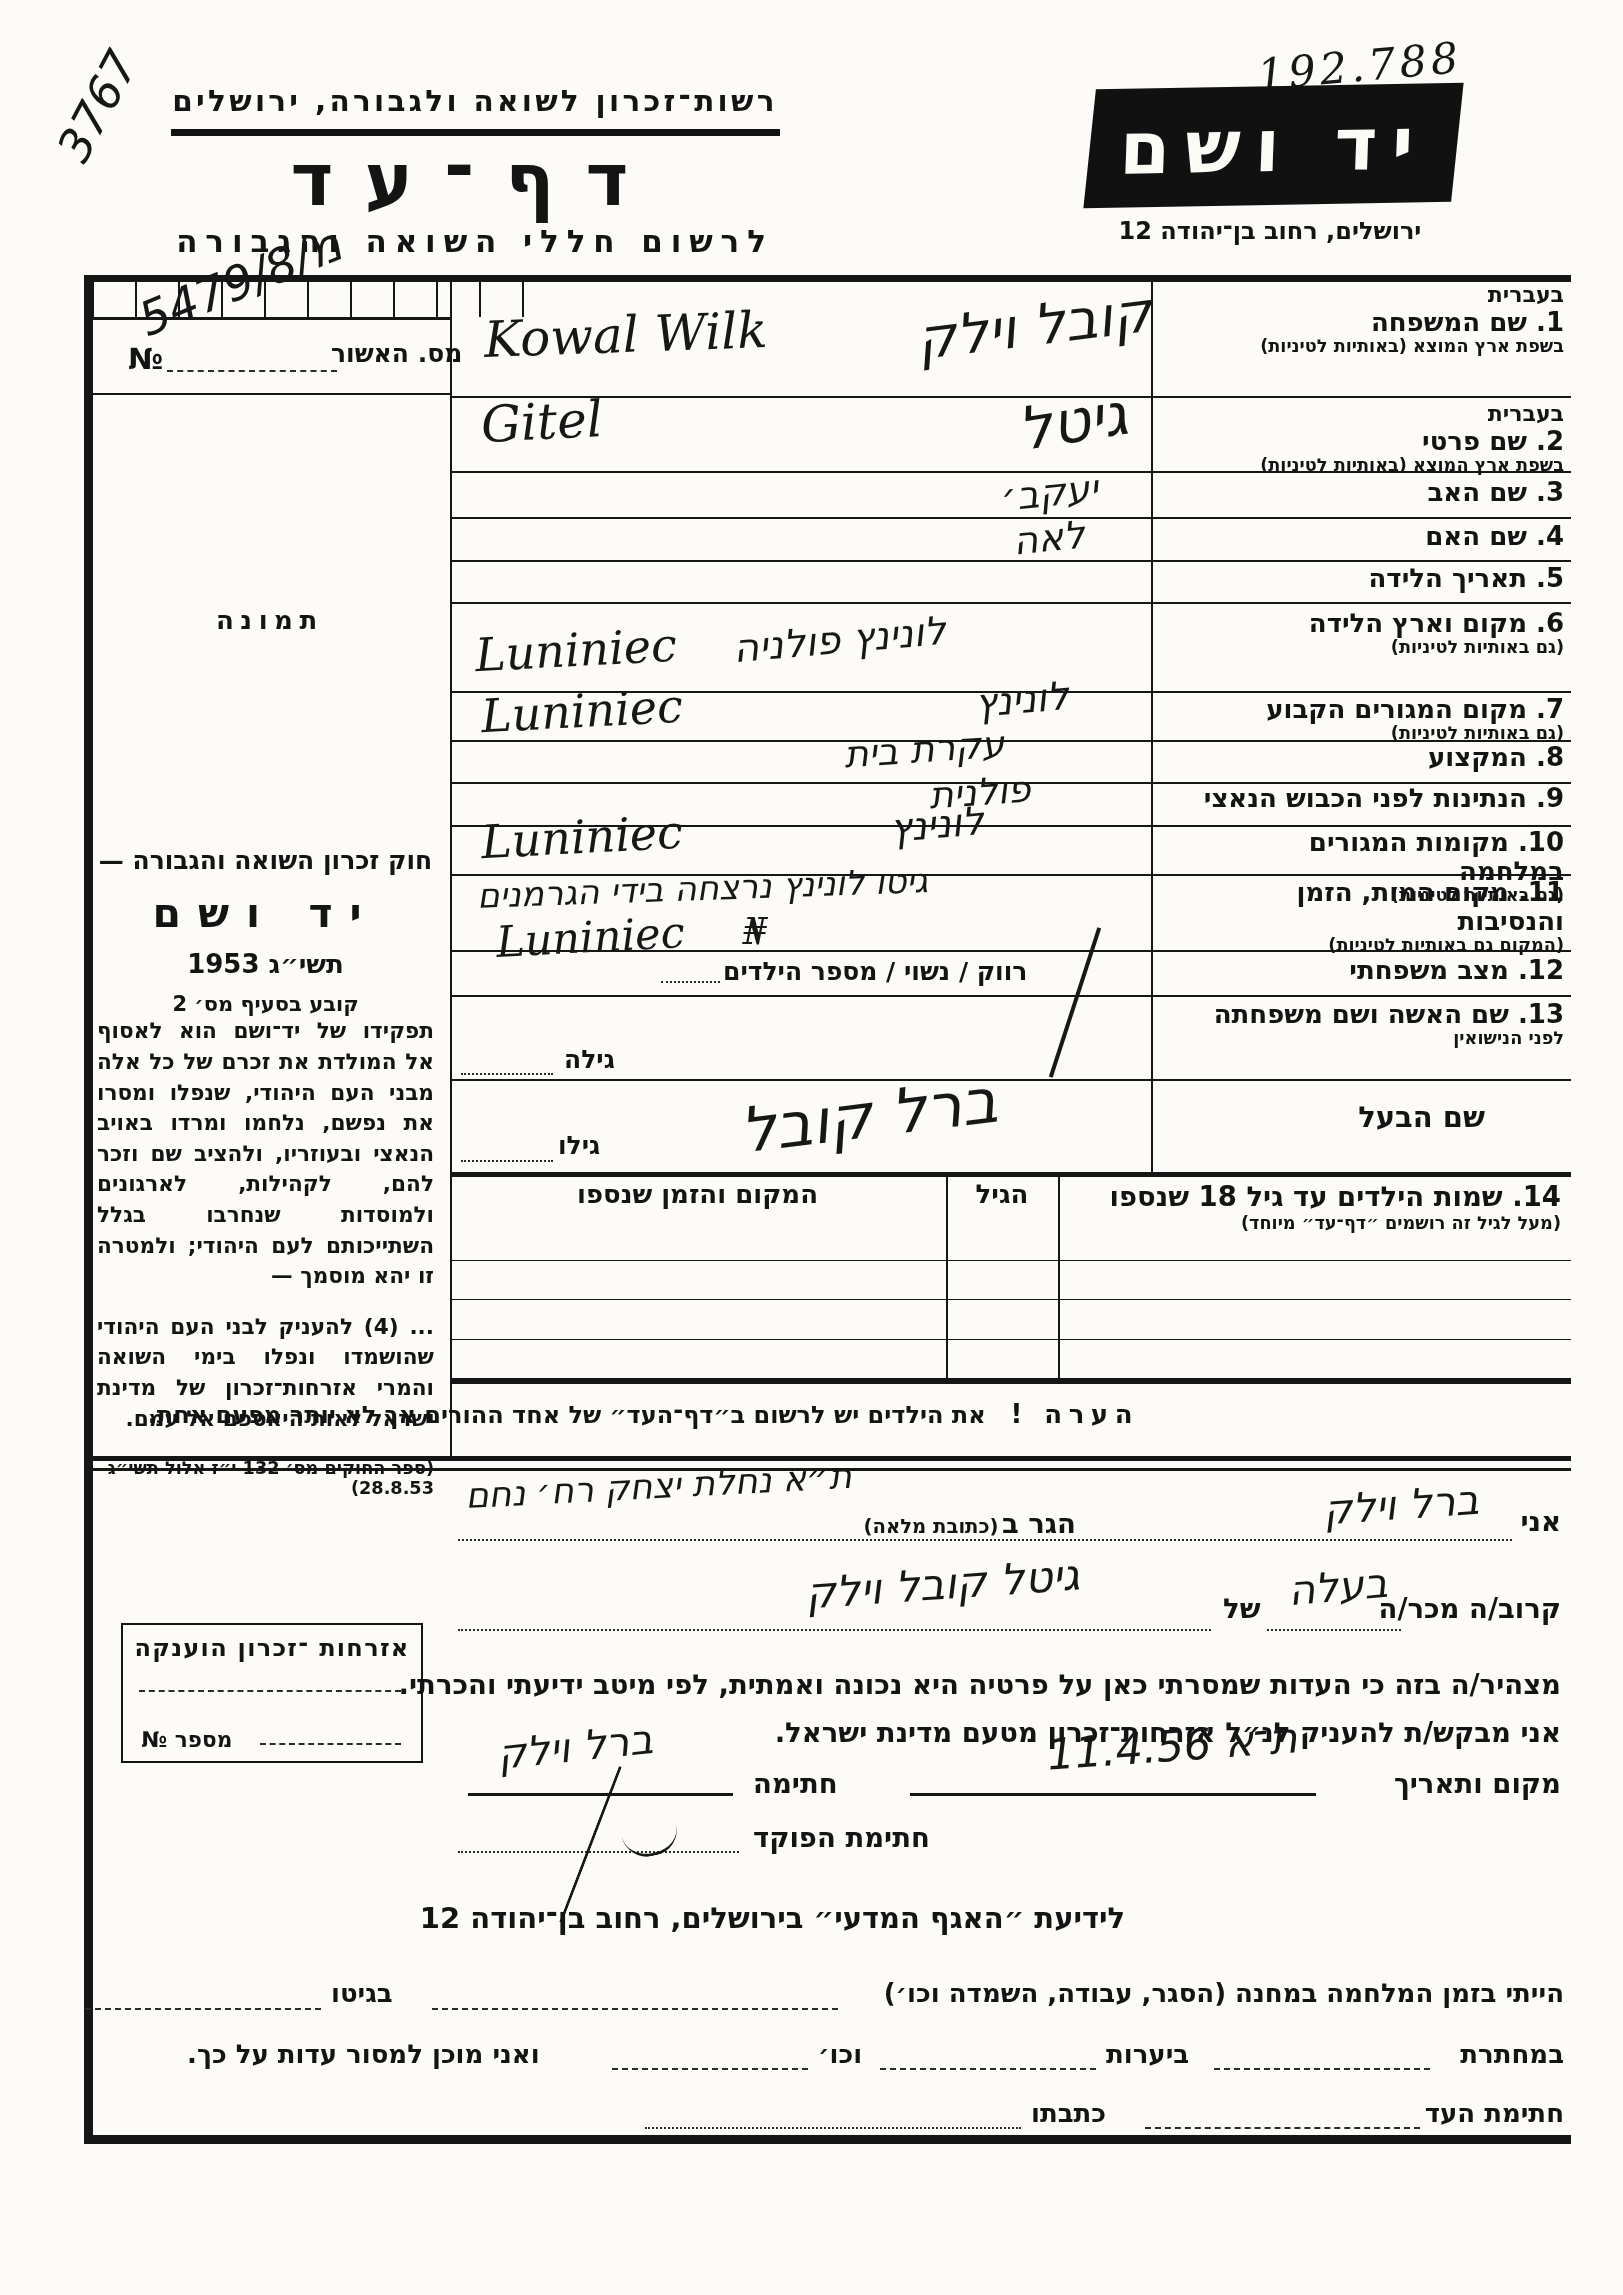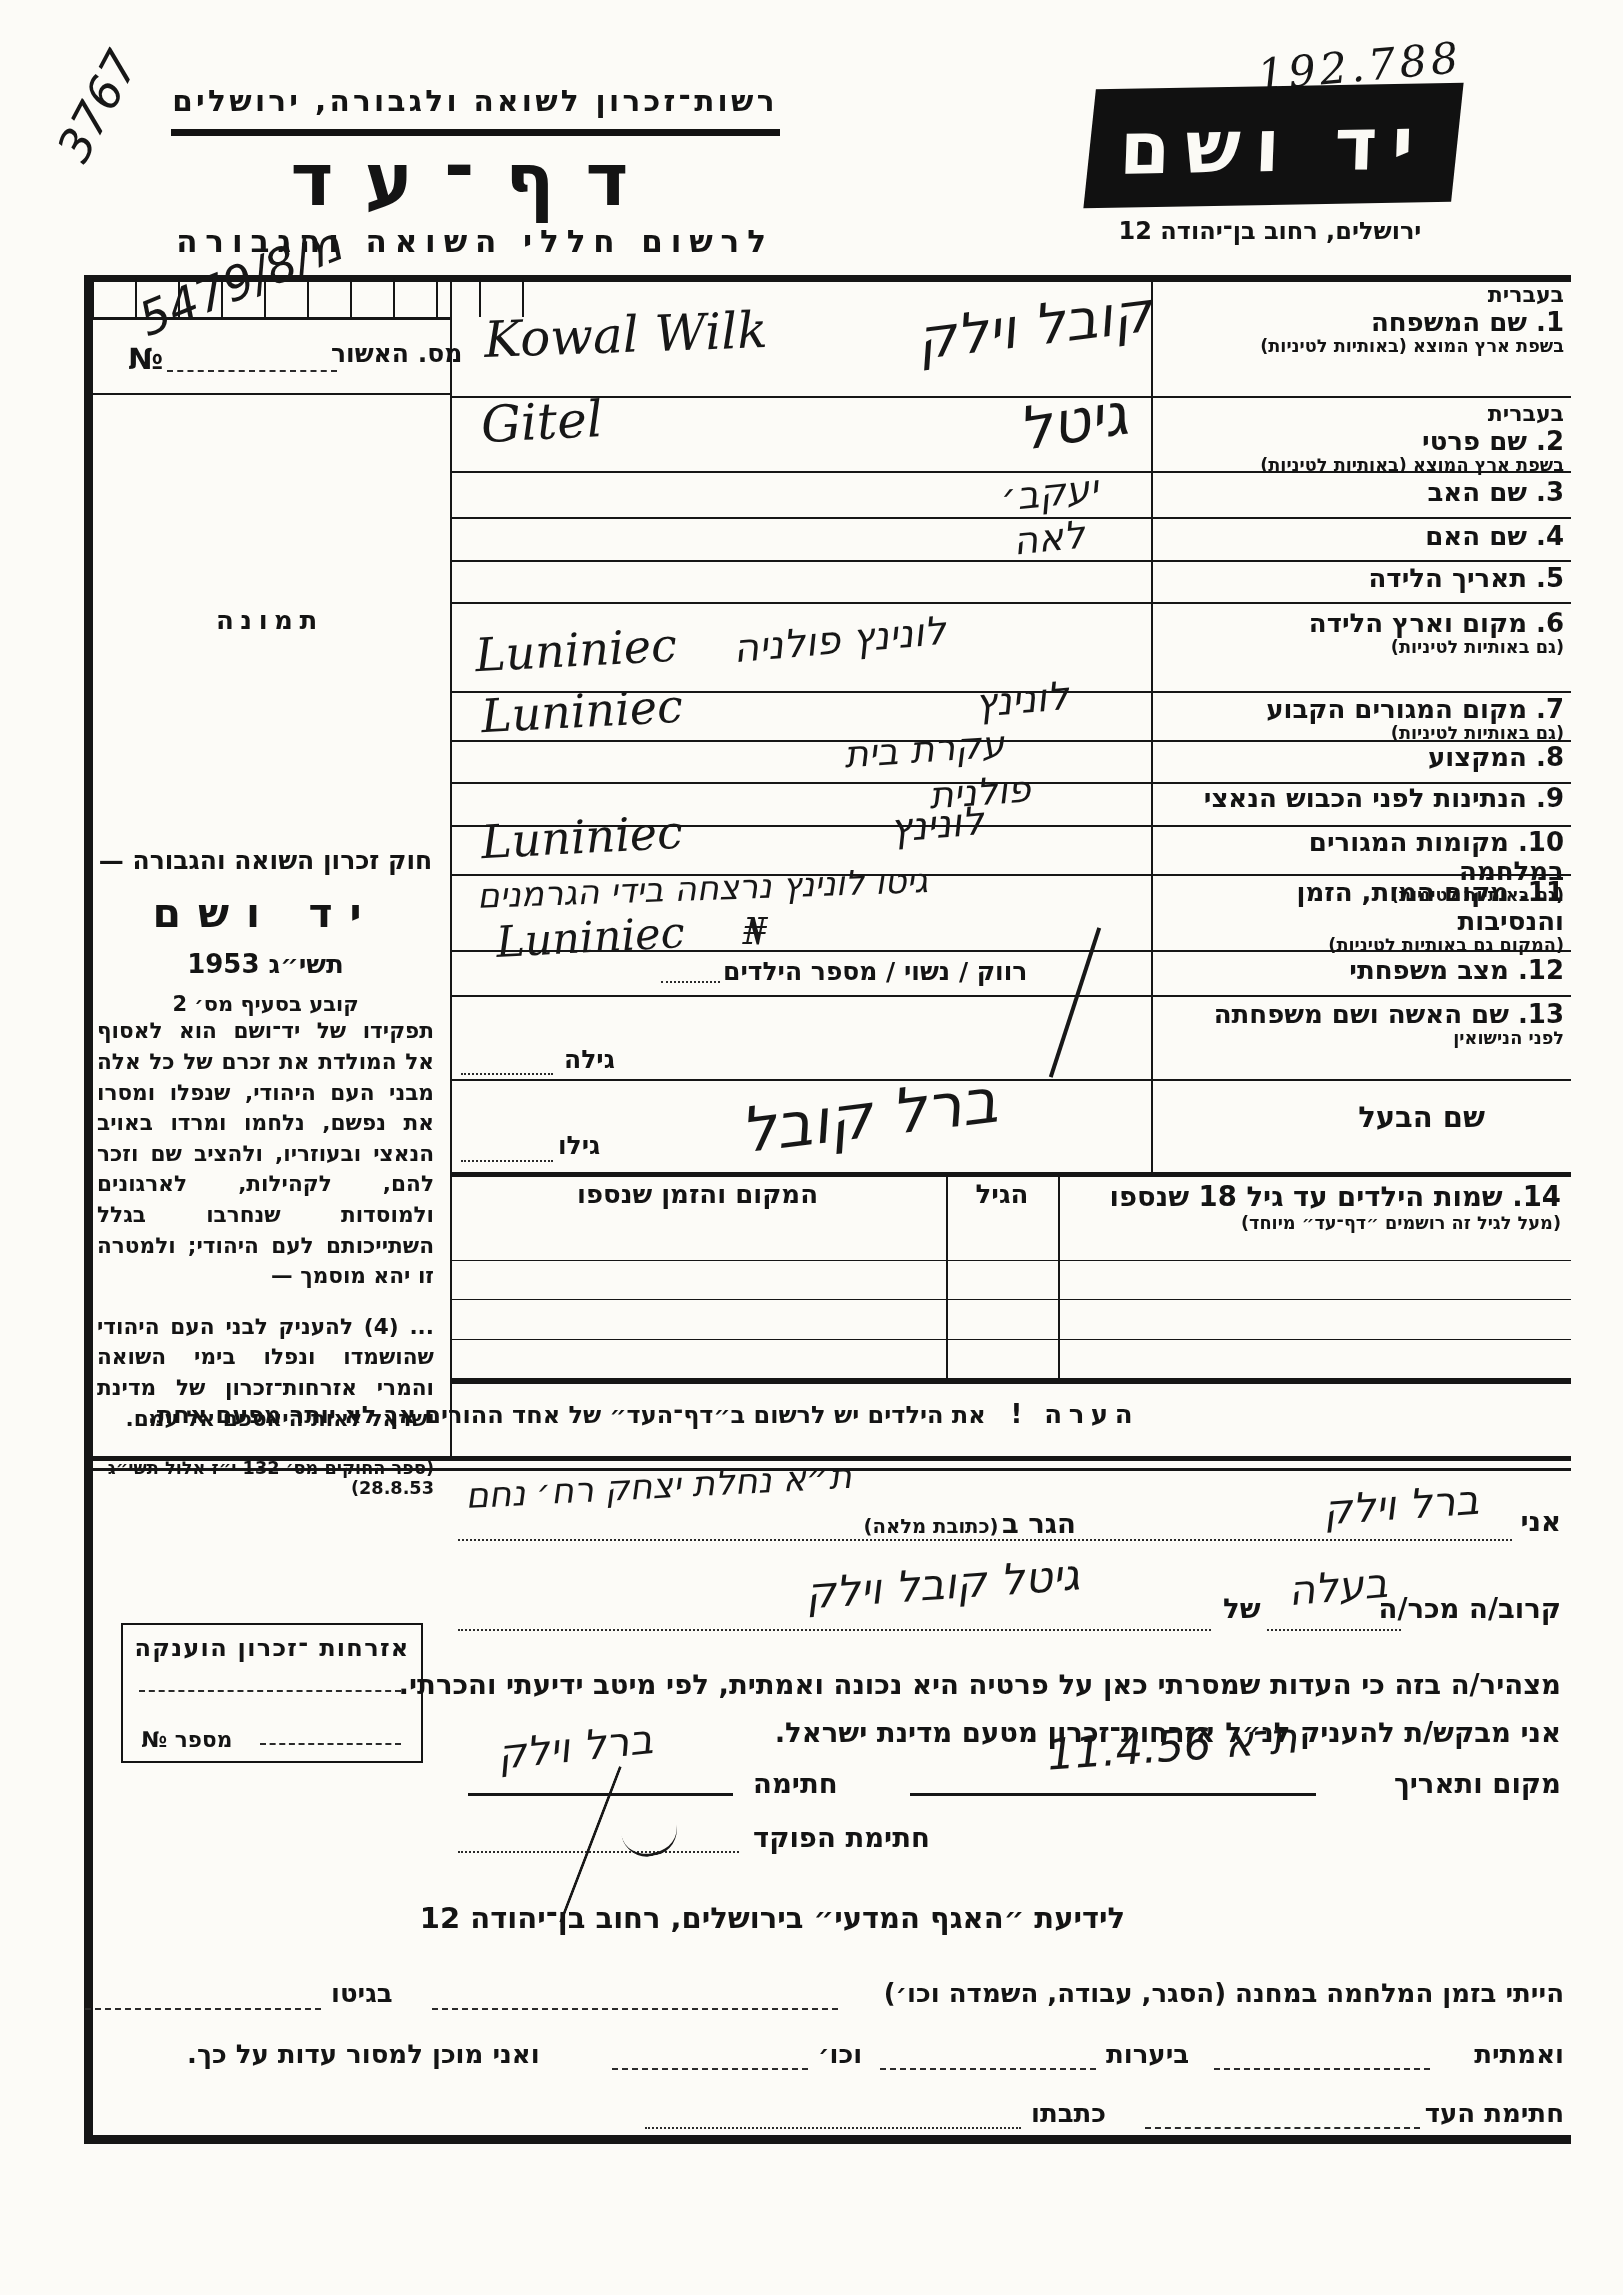--- a/index.html
+++ b/index.html
@@ -223,21 +223,21 @@
   <div class="abs" style="left:589px;top:1761px;height:167px;border-left:3.9px solid #181818;transform:rotate(21deg);border-radius:0 0 39px 0;"></div>
   <div class="abs" style="left:623px;top:1825px;width:56px;height:27.5px;border-bottom:3.9px solid #181818;border-radius:0 0 26px 26px;transform:rotate(-12deg);"></div>
 
   <div class="abs b ctr nw" style="left:406px;top:1901px;width:733px;font-size:29px;">לידיעת ״האגף המדעי״ בירושלים, רחוב בן־יהודה 12</div>
 
   <div class="abs b nw" style="right:59px;top:1978px;font-size:26px;">הייתי בזמן המלחמה במחנה (הסגר, עבודה, השמדה וכו׳)</div>
   <div class="dash" style="left:432px;top:2008px;width:406px;"></div>
   <div class="abs b nw" style="left:331px;top:1978px;font-size:26px;">בגיטו</div>
   <div class="dash" style="left:85px;top:2008px;width:236px;"></div>
 
-  <div class="abs b nw" style="right:59px;top:2039px;font-size:26px;">ואמתית</div>
+  <div class="abs b nw" style="right:59px;top:2039px;font-size:26px;">במחתרת</div>
   <div class="dash" style="left:1214px;top:2068px;width:216px;"></div>
   <div class="abs b nw" style="left:1106px;top:2039px;font-size:26px;">ביערות</div>
   <div class="dash" style="left:880px;top:2068px;width:216px;"></div>
   <div class="abs b nw" style="left:818px;top:2039px;font-size:26px;">וכו׳</div>
   <div class="dash" style="left:612px;top:2068px;width:196px;"></div>
   <div class="abs b nw" style="left:187px;top:2039px;font-size:26px;">ואני מוכן למסור עדות על כך.</div>
 
   <div class="abs b nw" style="right:59px;top:2098px;font-size:26px;">חתימת העד</div>
   <div class="dash" style="left:1145px;top:2127px;width:275px;"></div>
   <div class="abs b nw" style="left:1031px;top:2098px;font-size:26px;">כתבתו</div>

